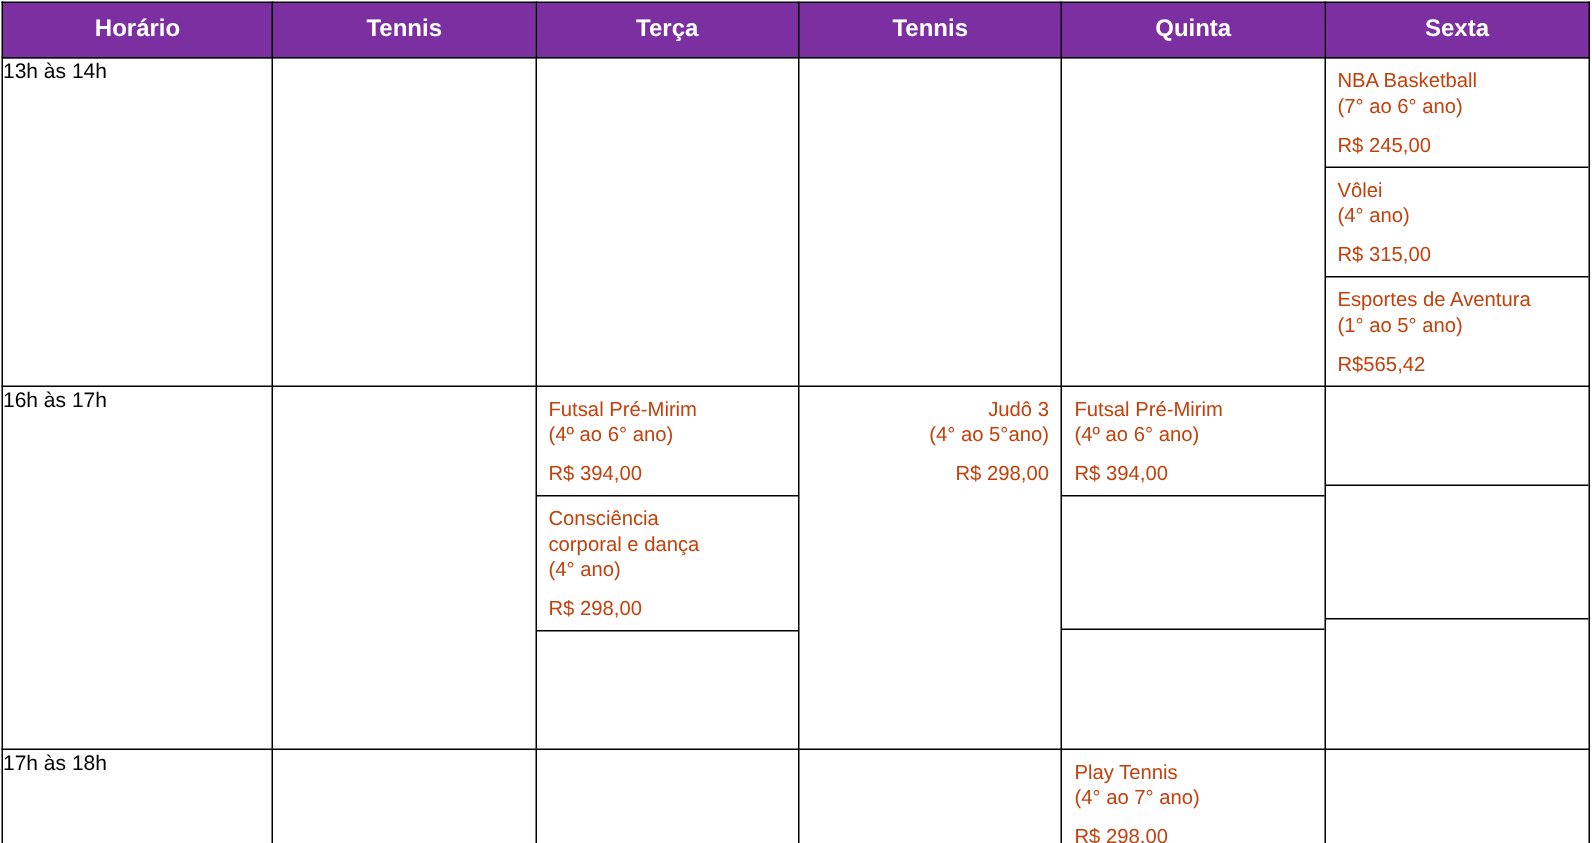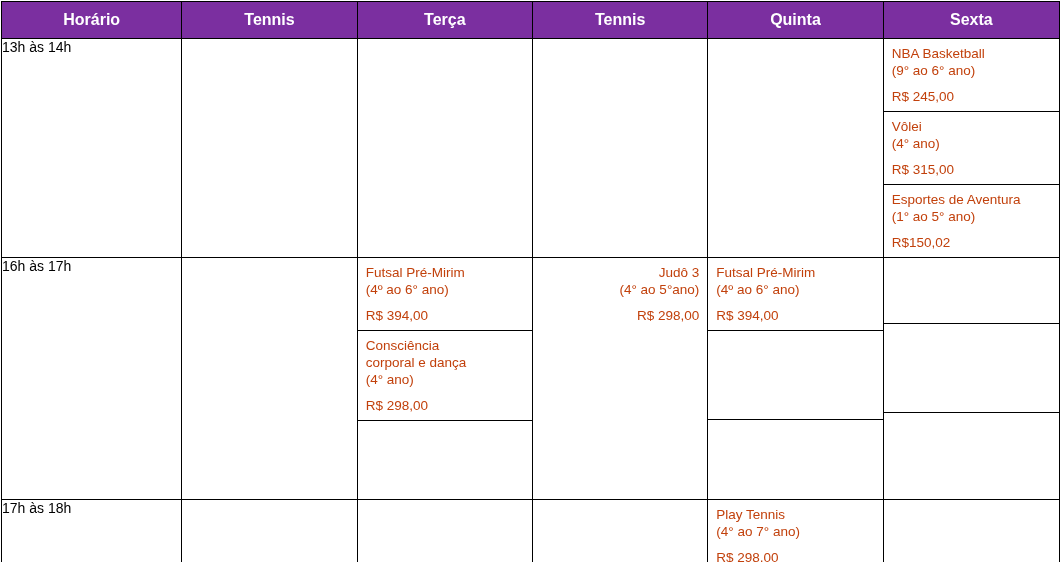--- a/index.html
+++ b/index.html
@@ -108,36 +108,36 @@
         <td class="blank-cell"></td>
         <td class="blank-cell"></td>
         <td class="blank-cell"></td>
         <td class="blank-cell"></td>
         <td>
           <table class="sub">
             <tbody>
                 <tr style="height:71px;">
               <td class="sub-cell">
                 <span class="act-name">NBA Basketball</span>
-                <span class="act-grade">(9° ao 6° ano)</span>
+                <span class="act-grade">(7° ao 6° ano)</span>
                 <span class="act-price">R$ 245,00</span>
               </td>
             </tr>
             <tr style="height:71px;">
               <td class="sub-cell">
                 <span class="act-name">Vôlei</span>
                 <span class="act-grade">(4° ano)</span>
                 <span class="act-price">R$ 315,00</span>
               </td>
             </tr>
             <tr style="height:71px;">
               <td class="sub-cell">
                 <span class="act-name">Esportes de Aventura</span>
                 <span class="act-grade">(1° ao 5° ano)</span>
-                <span class="act-price">R$150,02</span>
+                <span class="act-price">R$565,42</span>
               </td>
             </tr>
           </tbody>
             </table>
         </td>
       </tr>
 
       <tr style="height:232px;">
         <td class="hour-cell">16h às 17h</td>
         <td class="blank-cell"></td>

